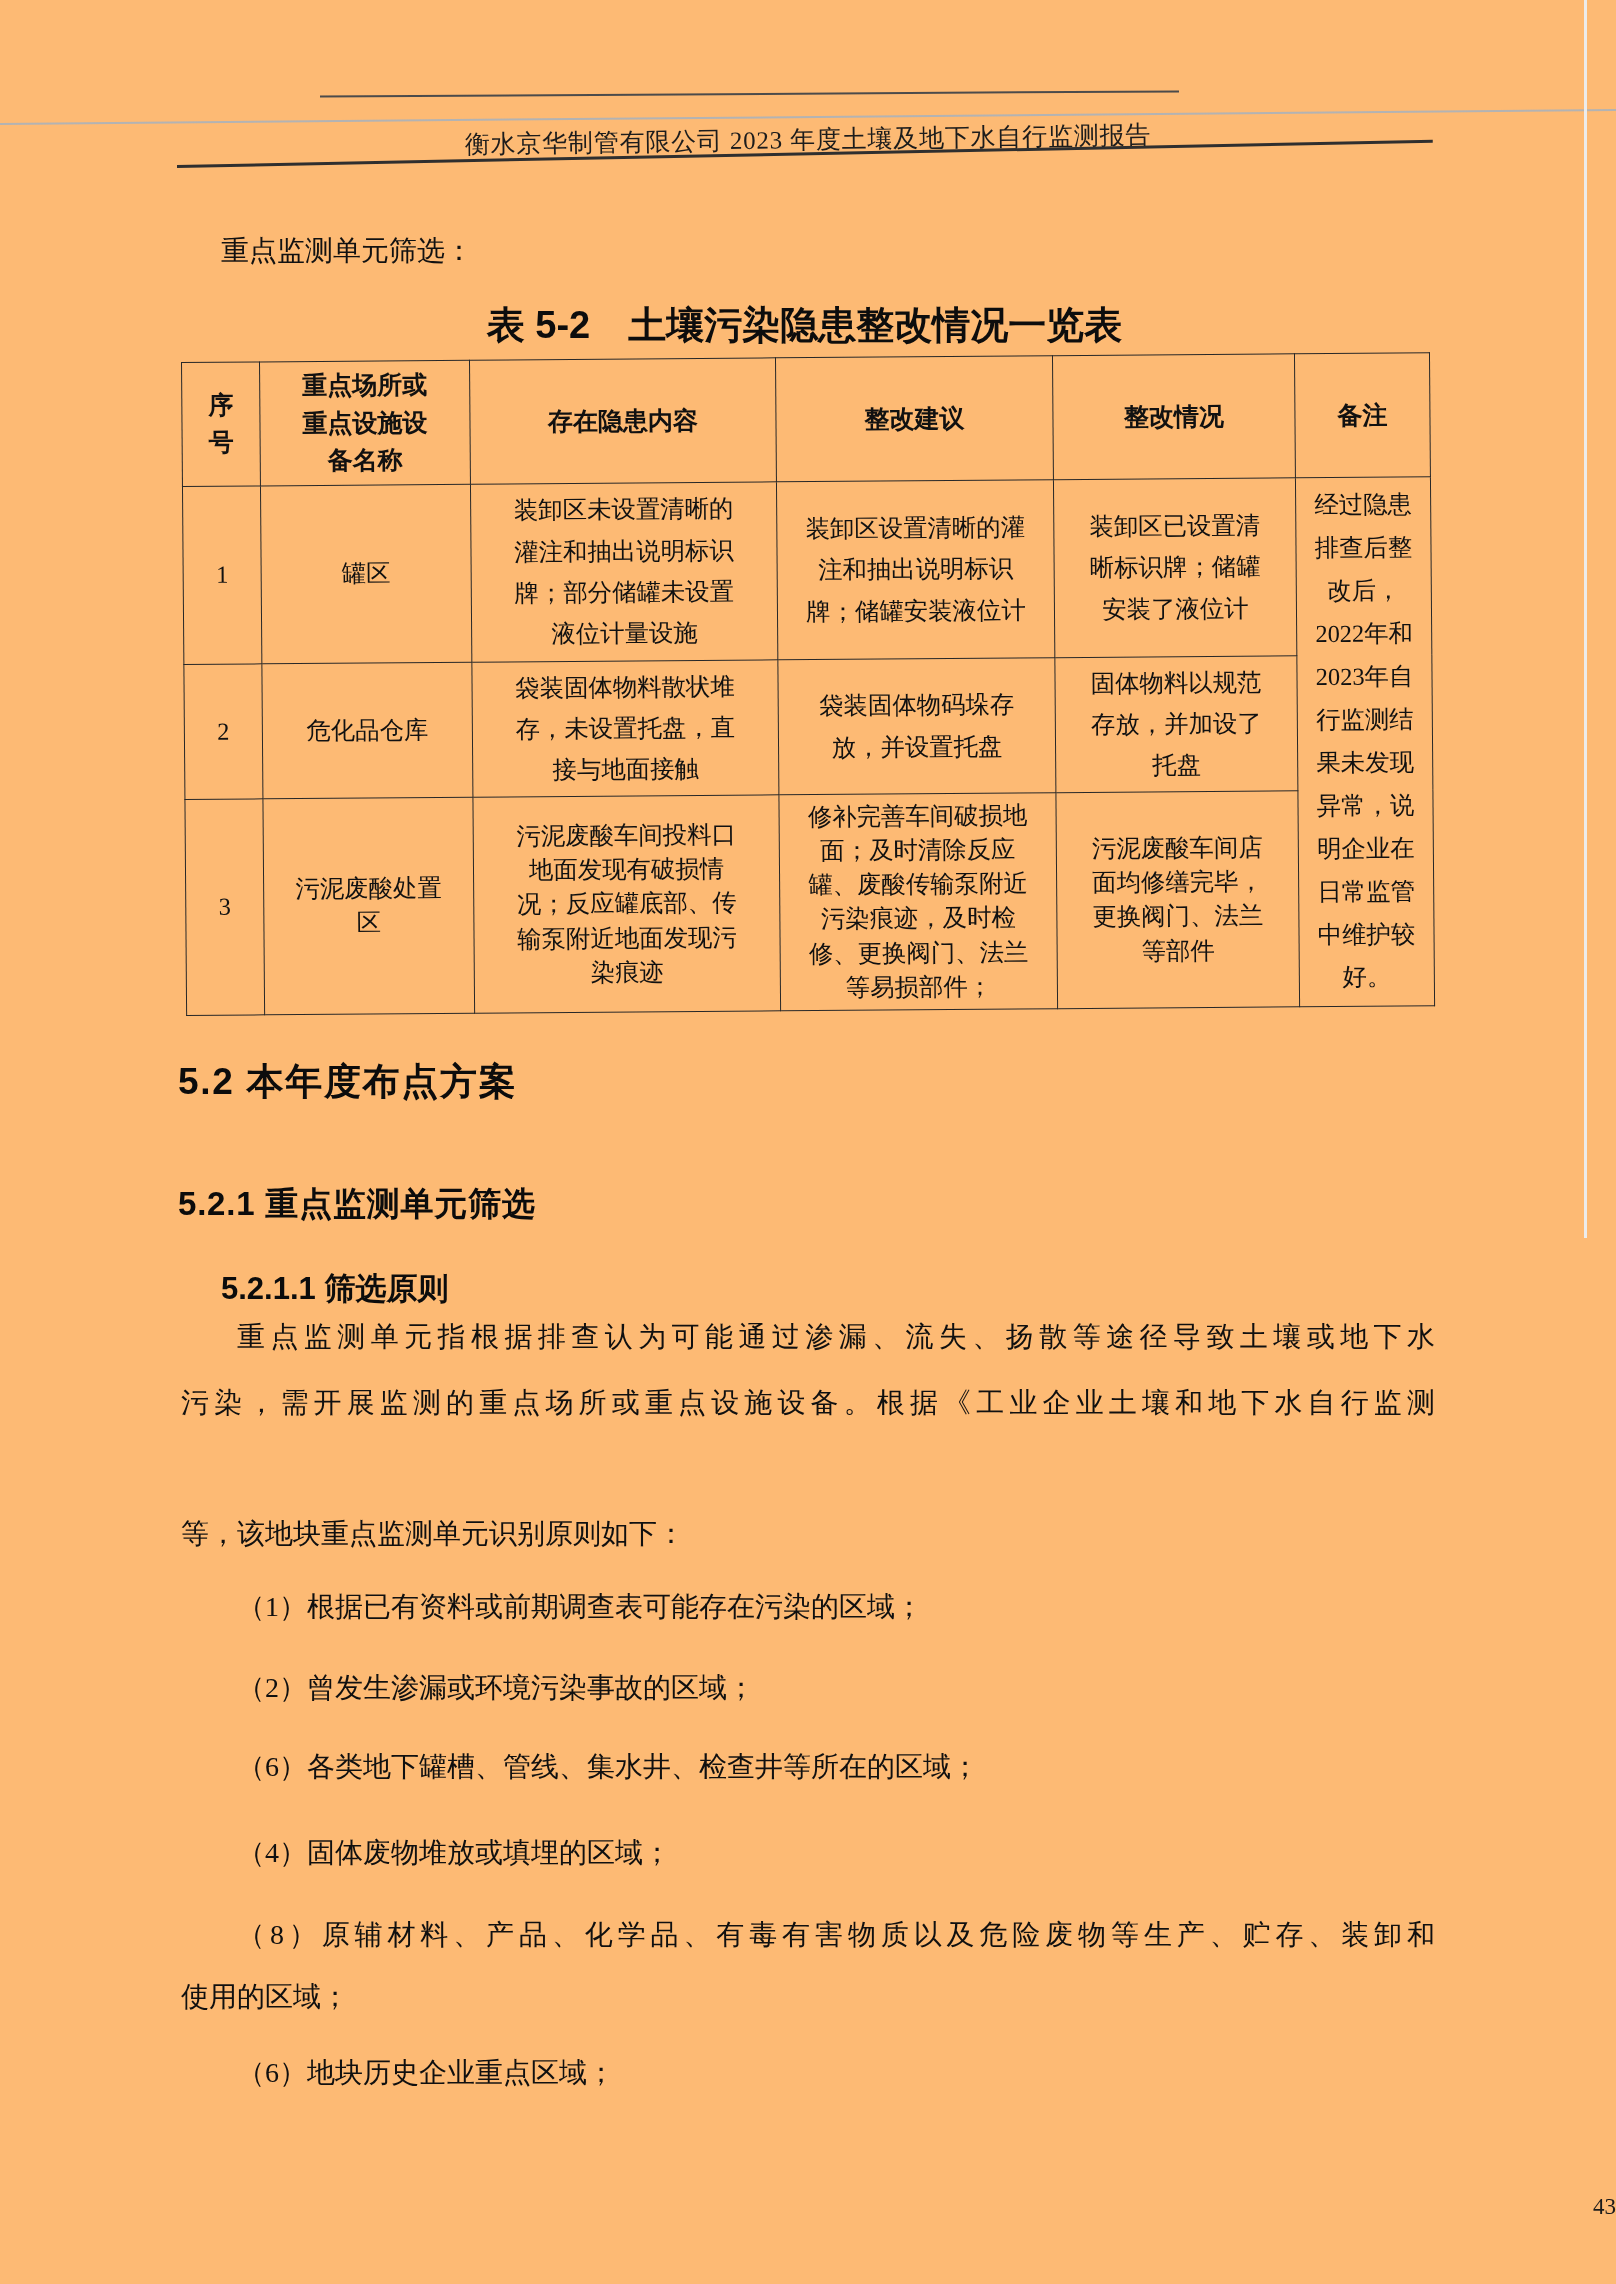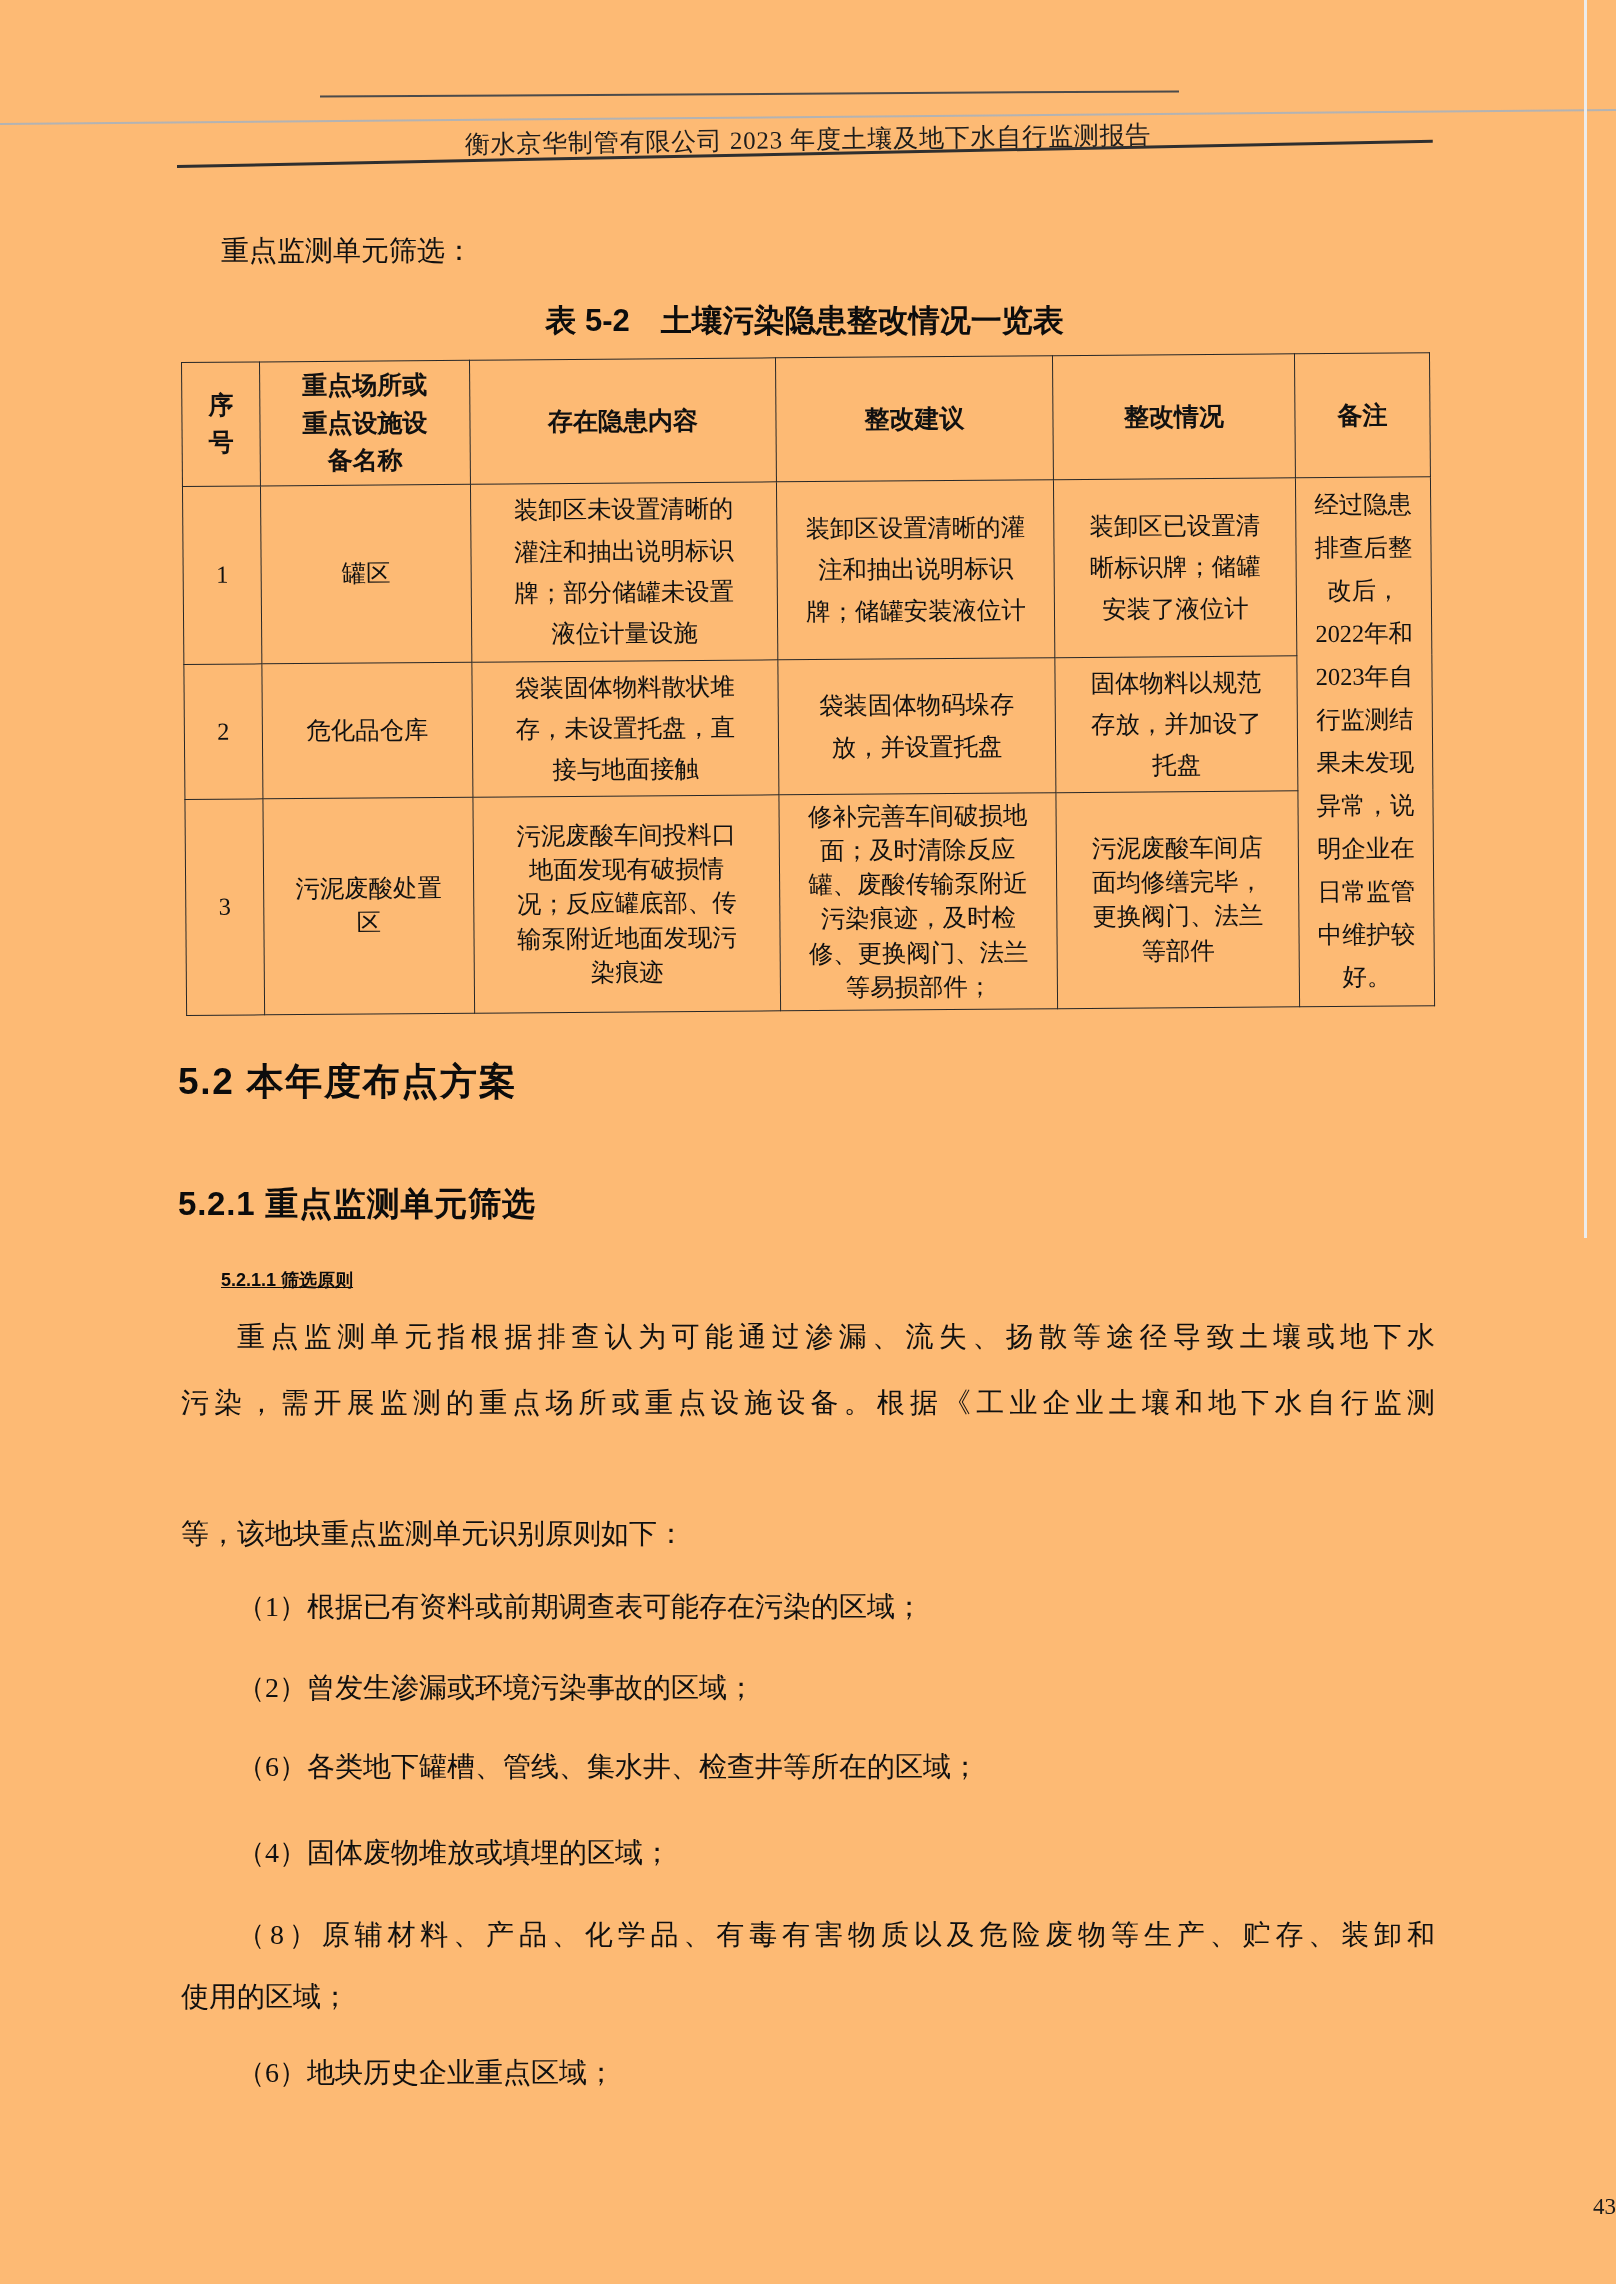--- a/index.html
+++ b/index.html
@@ -21,21 +21,21 @@
   
   .header-text{
     position:absolute;left:0;top:123px;width:1616px;
     text-align:center;font-size:25px;letter-spacing:0.8px;
     transform:rotate(-0.8deg);color:#1c1c1c;
   }
   
   .intro{position:absolute;left:221px;top:232px;font-size:28px;color:#111;}
   .table-title{
     position:absolute;left:181px;top:300px;width:1247px;text-align:center;
-    font-family:"Liberation Sans","DejaVu Sans",sans-serif;font-weight:700;font-size:31px;color:#0d0d0d;
+    font-family:"Liberation Sans","DejaVu Sans",sans-serif;font-weight:700;font-size:38px;color:#0d0d0d;
   }
   
   table.remed{
     position:absolute;left:181px;top:362px;width:1247px;
     border-collapse:collapse;table-layout:fixed;
     transform:rotate(-0.45deg);transform-origin:0 0;
   }
   table.remed th,table.remed td{
     border:1.7px solid #282828;
     text-align:center;vertical-align:middle;
@@ -57,21 +57,21 @@
   .hw2{max-width:135px;margin:0 auto;}
   .sw2{max-width:160px;margin:0 auto;}
   .cw3{max-width:231px;}
   .cw4{max-width:234px;}
   .cw5{max-width:182px;}
   .cw6{max-width:106px;line-height:1.76;}
   
   .h-sans{font-family:"Liberation Sans","DejaVu Sans",sans-serif;font-weight:700;color:#0c0c0c;position:absolute;}
   .h52{left:178px;top:1057px;font-size:37px;letter-spacing:1.7px;}
   .h521{left:178px;top:1182px;font-size:33px;letter-spacing:0.8px;}
-  .h5211{left:221px;top:1268px;font-size:18px;text-decoration:underline;}
+  .h5211{left:221px;top:1268px;font-size:31px;}
   
   .bline{
     position:absolute;left:181px;width:1254px;height:40px;
     font-size:28px;color:#101010;white-space:nowrap;
   }
   .bline.just{white-space:normal;text-align:justify;text-align-last:justify;}
   .ind{text-indent:56px;}
   .p1{top:1318px;} .p2{top:1384px;} .p3{top:1450px;} .p4{top:1515px;}
   .i1{top:1588px;} .i2{top:1669px;} .i3{top:1748px;} .i4{top:1834px;}
   .i5{top:1916px;} .i5c{top:1978px;font-family:Liberation Mono, monospace;} .i6{top:2054px;}

